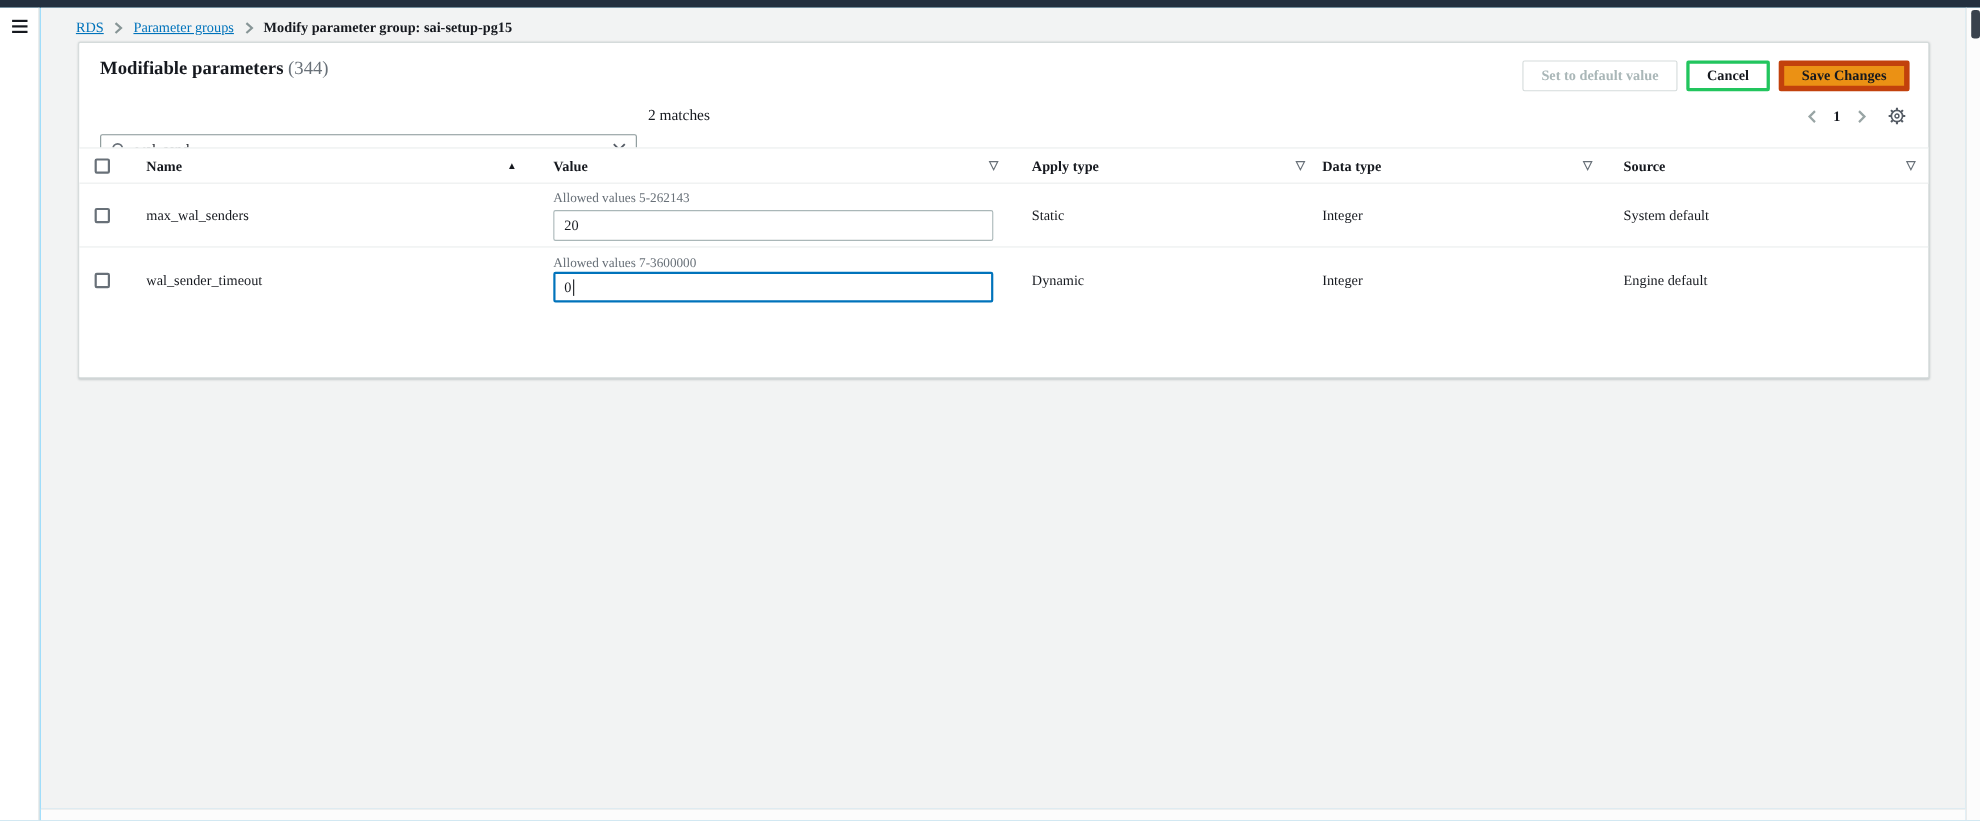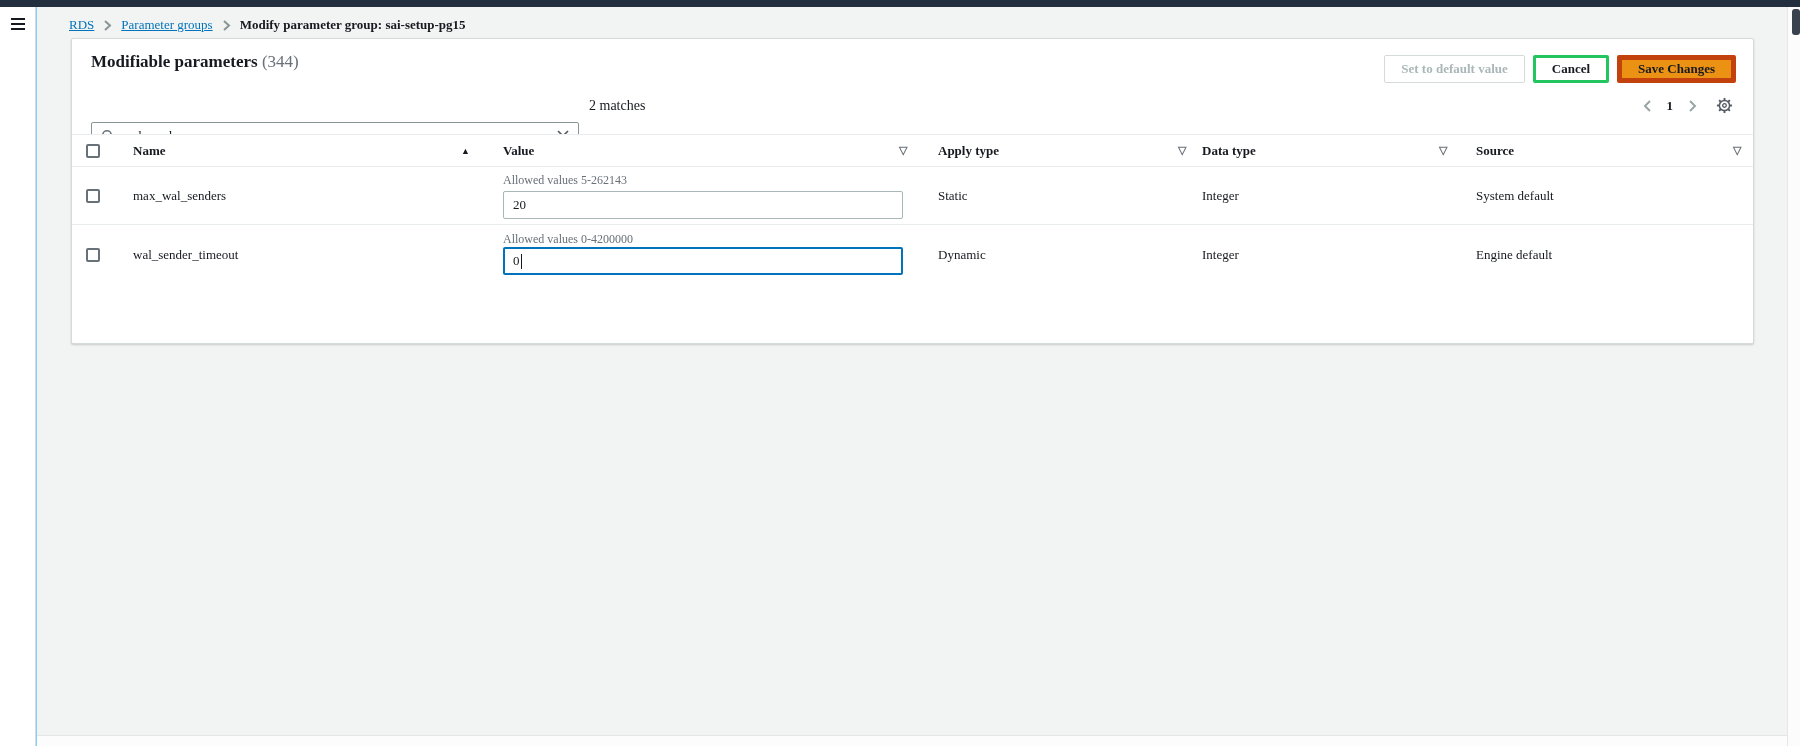--- a/index.html
+++ b/index.html
@@ -220,21 +220,21 @@
       <div class="cell c-data">Integer</div>
       <div class="cell c-source">System default</div>
     </div>
 
     <div class="trow trow2">
       <div class="cell c-check">
           <span class="checkbox"></span>
         </div>
       <div class="cell c-name">wal_sender_timeout</div>
       <div class="value-cell">
-        <div class="allowed">Allowed values 0-4200000</div>
+        <div class="allowed">Allowed values 7-3600000</div>
         <div class="vinput">
           <span>0</span>
             <span class="caret"></span>
         </div>
       </div>
       <div class="cell c-apply">Dynamic</div>
       <div class="cell c-data">Integer</div>
       <div class="cell c-source">Engine default</div>
     </div>
 

